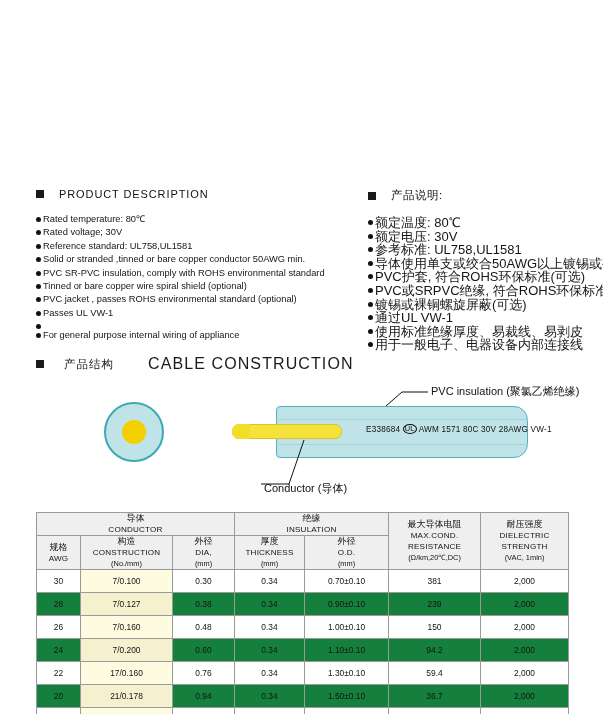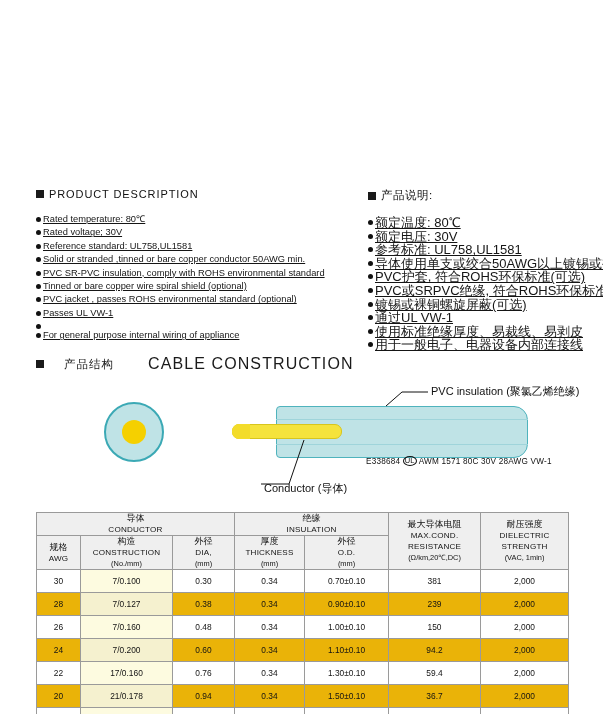--- a/index.html
+++ b/index.html
@@ -19,21 +19,21 @@
     position: absolute;
     left: 0; top: 0;
     width: 603px;
     height: 714px;
   }
 
   
   .sec-head {
     display: flex;
     align-items: center;
-    gap: 5px;
+    gap: 15px;
   }
   .sq {
     width: 8px;
     height: 8px;
     background: #1a1a1a;
     display: inline-block;
     flex: 0 0 auto;
   }
   .sec-title {
     font-size: 11px;
@@ -62,21 +62,20 @@
   .bullets {
     margin-top: 13px;
   }
   .bullet {
     display: flex;
     align-items: flex-start;
     font-size: 9.3px;
     line-height: 13.4px;
     color: #151515;
     white-space: nowrap;
-    text-decoration: underline;
   }
   .dot {
     flex: 0 0 auto;
     width: 5px;
     height: 5px;
     border-radius: 50%;
     background: #111;
     margin-top: 4px;
     margin-right: 2px;
   }
@@ -183,21 +182,20 @@
     border-top: 1px solid #9fd4da;
   }
   .print-text {
     position: absolute;
     left: 330px;
     top: 45px;
     font-size: 8.2px;
     letter-spacing: 0.2px;
     color: #111;
     white-space: nowrap;
-    margin-top: 32px;
   }
   .ul-mark {
     display: inline-block;
     font-size: 7.5px;
     border: 1px solid #111;
     border-radius: 50%;
     padding: 0 1px;
     line-height: 8px;
     transform: translateY(-1px);
   }
@@ -232,21 +230,21 @@
   }
   thead th {
     background: #efefef;
     font-weight: normal;
     line-height: 11px;
   }
   .hdr-cn { font-size: 9px; display: block; }
   .hdr-en { font-size: 8.1px; display: block; letter-spacing: 0.2px; }
   .hdr-sub { font-size: 7.4px; display: block; }
   tbody td { height: 22px; background: #ffffff; }
-  tbody tr.alt td { background: #eab308; }
+  tbody tr.alt td { background: #15803d; }
   td.hl { background: #fdfbe0 !important; }
   tbody tr.alt td.hl { background: #f5f1cf !important; }
 </style>
 </head>
 <body>
 
 <div class="page">
 
   <div class="desc-left">
     <div class="sec-head">

